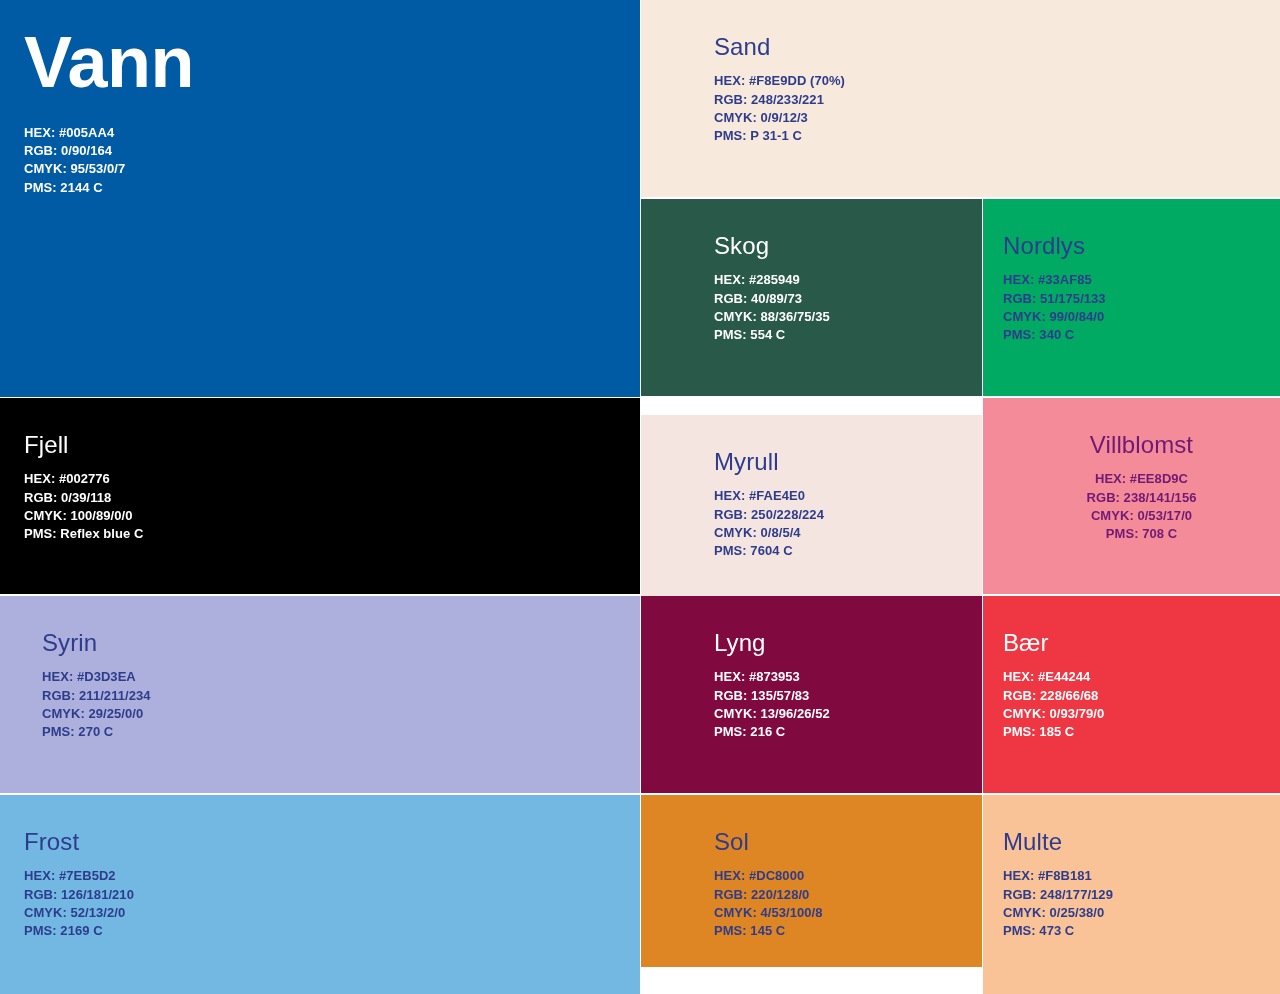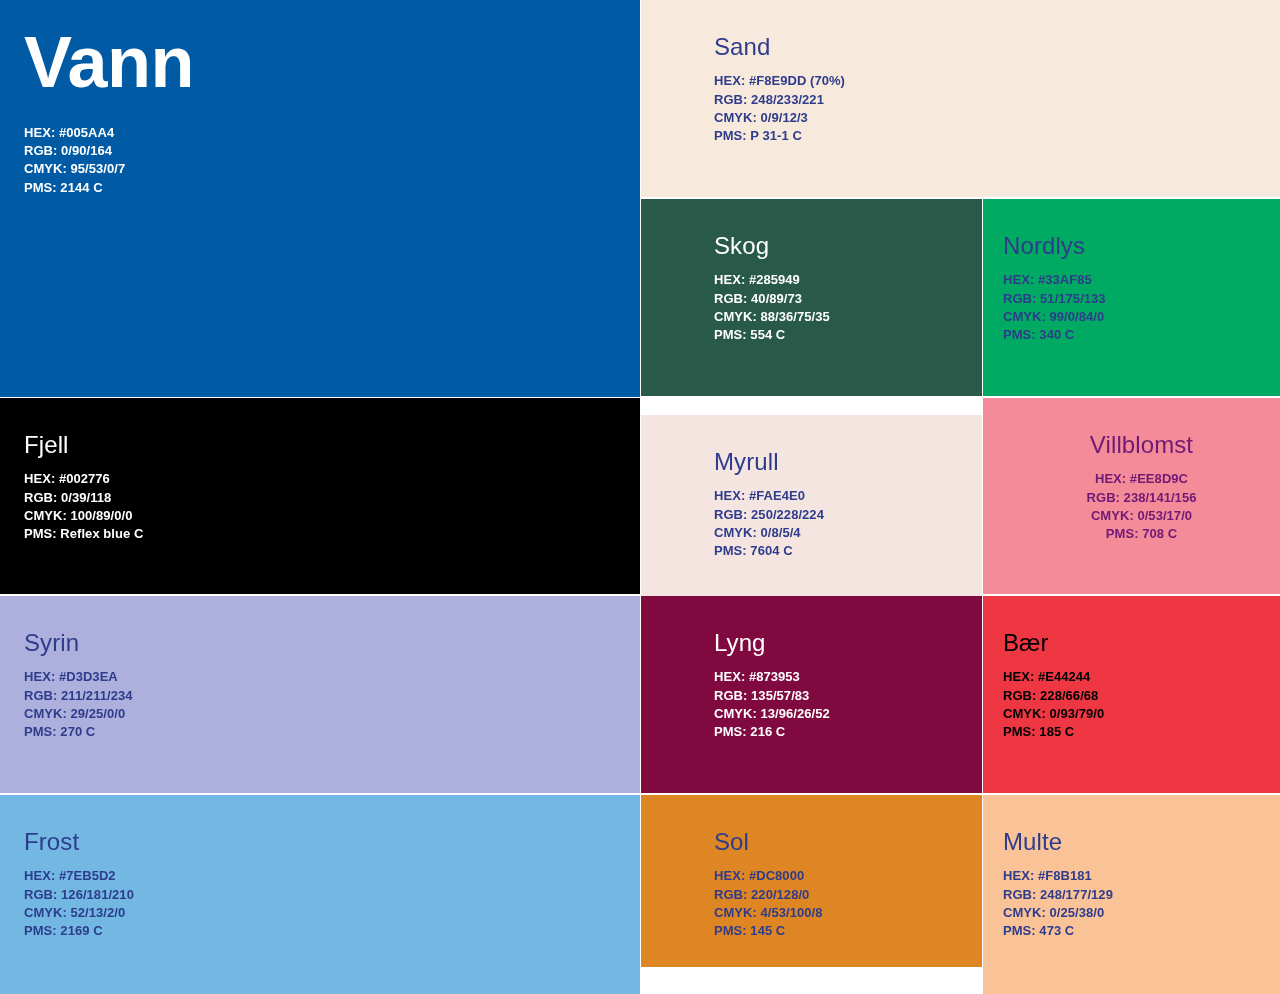--- a/index.html
+++ b/index.html
@@ -142,21 +142,21 @@
       <div class="pad-right">
         <div class="sw-title">Villblomst</div>
         <div class="sw-specs">
           <span class="spec-line">HEX: #EE8D9C</span>
           <span class="spec-line">RGB: 238/141/156</span>
           <span class="spec-line">CMYK: 0/53/17/0</span>
           <span class="spec-line">PMS: 708 C</span>
         </div>
       </div>
     </div>
-    <div class="swatch" style="left: 0px; top: 596px; width: 640px; height: 197px; background: rgb(173, 176, 220); color: rgb(46, 60, 140);">
+    <div class="swatch" style="left: 0px; top: 596px; width: 640px; height: 197px; background: rgb(173, 176, 220); color: rgb(46, 60, 140); padding-left: 18px;">
       <div class="pad-left">
         <div class="sw-title">Syrin</div>
         <div class="sw-specs">
           <span class="spec-line">HEX: #D3D3EA</span>
           <span class="spec-line">RGB: 211/211/234</span>
           <span class="spec-line">CMYK: 29/25/0/0</span>
           <span class="spec-line">PMS: 270 C</span>
         </div>
       </div>
     </div>
@@ -164,21 +164,21 @@
       <div class="pad-mid">
         <div class="sw-title">Lyng</div>
         <div class="sw-specs">
           <span class="spec-line">HEX: #873953</span>
           <span class="spec-line">RGB: 135/57/83</span>
           <span class="spec-line">CMYK: 13/96/26/52</span>
           <span class="spec-line">PMS: 216 C</span>
         </div>
       </div>
     </div>
-    <div class="swatch" style="left: 983px; top: 596px; width: 297px; height: 197px; background: rgb(238, 55, 67); color: #000000;">
+    <div class="swatch" style="left: 983px; top: 596px; width: 297px; height: 197px; background: rgb(238, 55, 67); color: #ffffff;">
       <div class="pad-right">
         <div class="sw-title">Bær</div>
         <div class="sw-specs">
           <span class="spec-line">HEX: #E44244</span>
           <span class="spec-line">RGB: 228/66/68</span>
           <span class="spec-line">CMYK: 0/93/79/0</span>
           <span class="spec-line">PMS: 185 C</span>
         </div>
       </div>
     </div>

